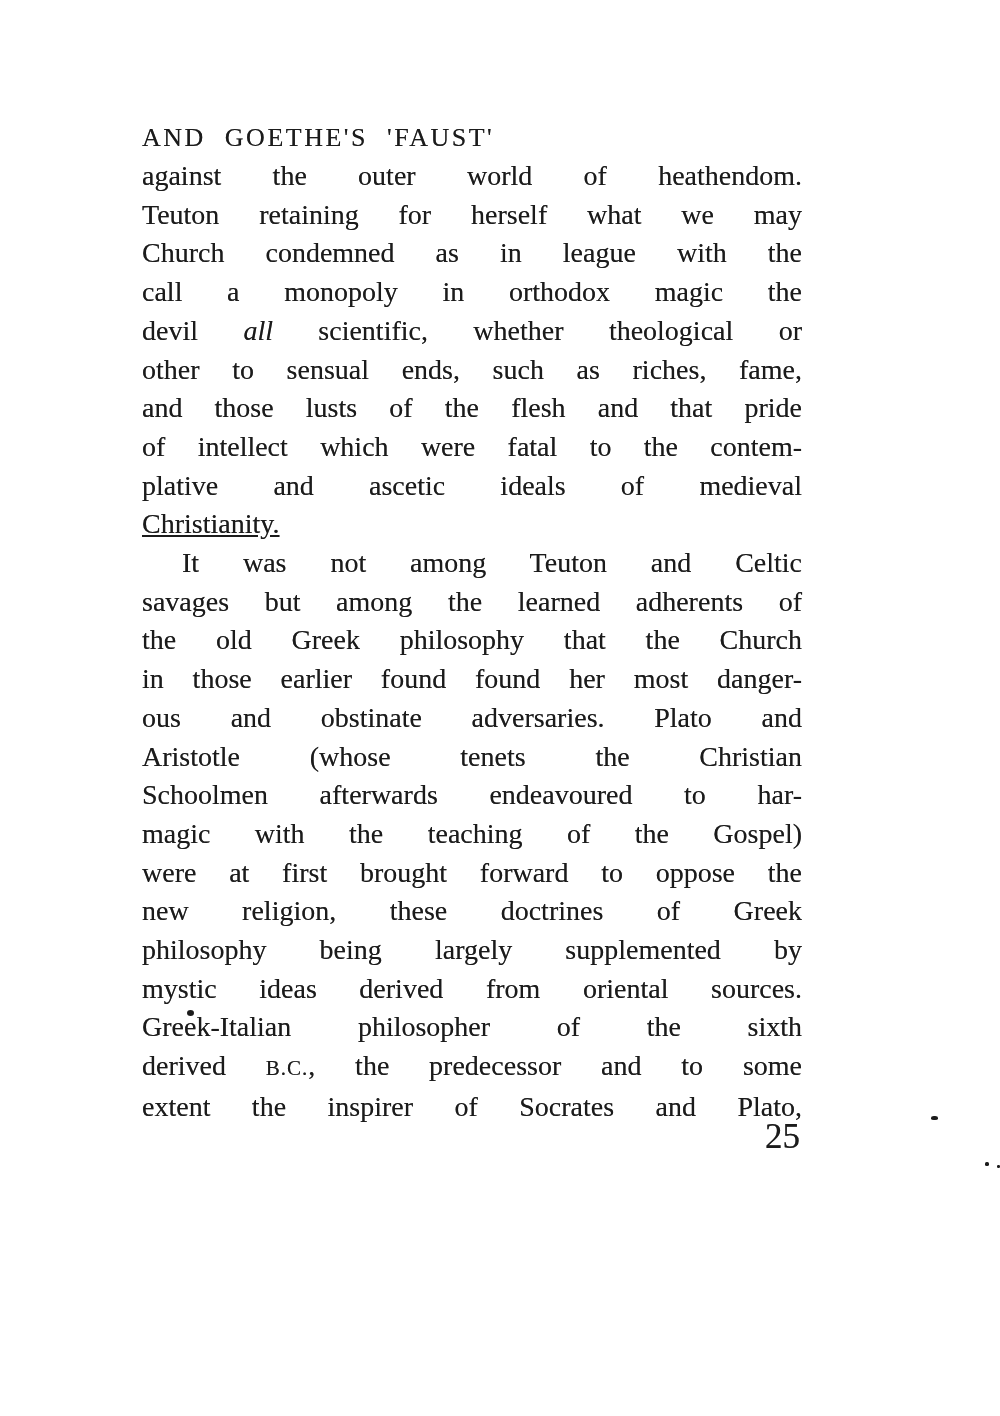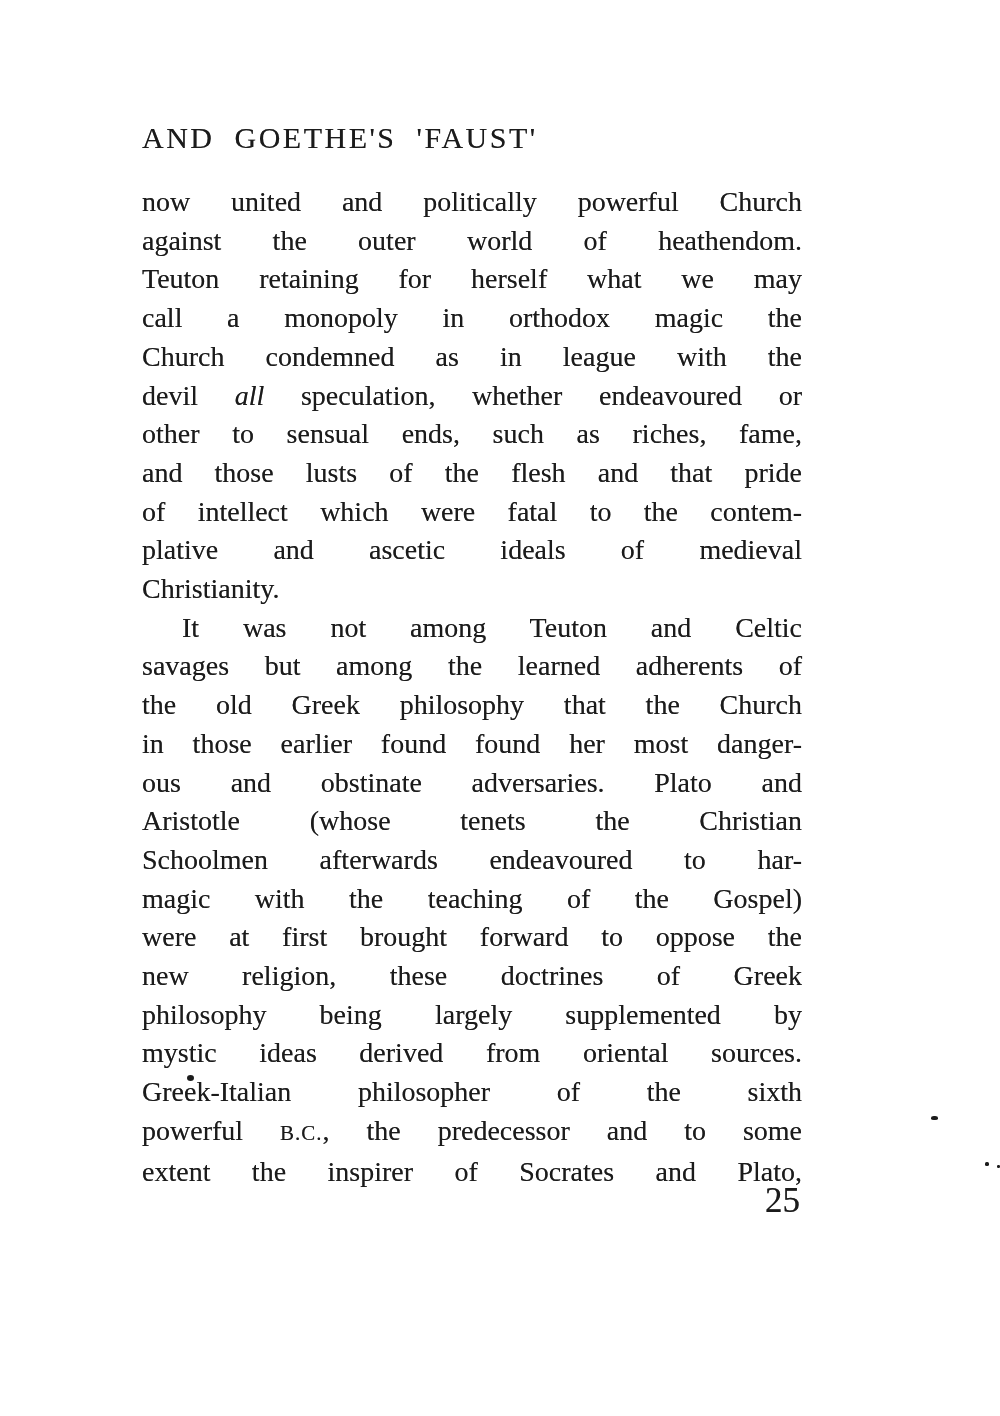--- a/index.html
+++ b/index.html
@@ -20,42 +20,43 @@
     font-family:"Liberation Serif","DejaVu Serif",serif;
     color:var(--ink);
   }
   #text-column{
     position:absolute;
     left:142px;
     top:121px;
     width:660px;
   }
   .running-header{
-    font-size:30px;
+    font-size:26px;
     line-height:33px;
     letter-spacing:2.5px;
     word-spacing:10px;
-    margin:0 0 29px 0;
+    margin:0 0 3px 0;
     white-space:nowrap;
     text-shadow:0 0 0.6px rgba(0,0,0,0.55);
   }
   .para{
     margin:0;
     padding:0;
   }
   .line{
     font-size:28px;
     line-height:38.7px;
     text-align:justify;
     text-align-last:justify;
     white-space:normal;
     text-shadow:0 0 0.6px rgba(0,0,0,0.55);
   }
   .line.last{
     text-align-last:left;
+    text-decoration:underline;
   }
   .line.indent{
     padding-left:40px;
   }
   .i{ font-style:italic; }
   .sc{ font-size:0.75em; letter-spacing:1px; }
   .dot{ position:relative; }
   .dot::after{
     content:"";
     position:absolute;
@@ -81,47 +82,46 @@
   }
 </style>
 </head>
 <body>
 
 <div id="book-page">
   <div id="text-column">
     <div class="running-header">AND GOETHE'S 'FAUST'</div>
     <div id="paragraphs">
         <div class="para">
-          <div class="line"><span>now united and politically powerful Church</span></div>
           <div class="line"><span>against the outer world of heathendom.</span></div>
           <div class="line"><span>Teuton retaining for herself what we may</span></div>
+          <div class="line"><span>Church condemned as in league with the</span></div>
           <div class="line"><span>call a monopoly in orthodox magic the</span></div>
-          <div class="line"><span>Church condemned as in league with the</span></div>
-          <div class="line"><span>devil </span><span class="i">all</span><span> speculation, whether endeavoured or</span></div>
+          <div class="line"><span>devil </span><span class="i">all</span><span> scientific, whether theological or</span></div>
           <div class="line"><span>other to sensual ends, such as riches, fame,</span></div>
           <div class="line"><span>and those lusts of the flesh and that pride</span></div>
           <div class="line"><span>of intellect which were fatal to the contem-</span></div>
           <div class="line"><span>plative and ascetic ideals of medieval</span></div>
           <div class="line last"><span>Christianity.</span></div>
         </div>
         <div class="para">
           <div class="line indent"><span>It was not among Teuton and Celtic</span></div>
           <div class="line"><span>savages but among the learned adherents of</span></div>
           <div class="line"><span>the old Greek philosophy that the Church</span></div>
           <div class="line"><span>in those earlier found found her most danger-</span></div>
           <div class="line"><span>ous and obstinate adversaries. Plato and</span></div>
           <div class="line"><span>Aristotle (whose tenets the Christian</span></div>
           <div class="line"><span>Schoolmen afterwards endeavoured to har-</span></div>
           <div class="line"><span>magic with the teaching of the Gospel)</span></div>
           <div class="line"><span>were at first brought forward to oppose the</span></div>
           <div class="line"><span>new religion, these doctrines of Greek</span></div>
           <div class="line"><span>philosophy being largely supplemented by</span></div>
           <div class="line"><span>mystic ideas derived from oriental sources.</span></div>
           <div class="line"><span>Gre</span><span class="dot">e</span><span>k-Italian philosopher of the sixth</span></div>
-          <div class="line"><span>powerful </span><span class="sc">B.C.</span><span>, the predecessor and to some</span></div>
+          <div class="line"><span>derived </span><span class="sc">B.C.</span><span>, the predecessor and to some</span></div>
           <div class="line"><span>extent the inspirer of Socrates and Plato,</span></div>
         </div>
       </div>
     <div class="page-number">25</div>
   </div>
 <div class="speck" style="left: 931px; top: 1116px; width: 7px; height: 4px;"></div>
     <div class="speck" style="left: 985px; top: 1162px; width: 4px; height: 4px;"></div>
     <div class="speck" style="left: 997px; top: 1165px; width: 3px; height: 3px;"></div>
   </div>
 

